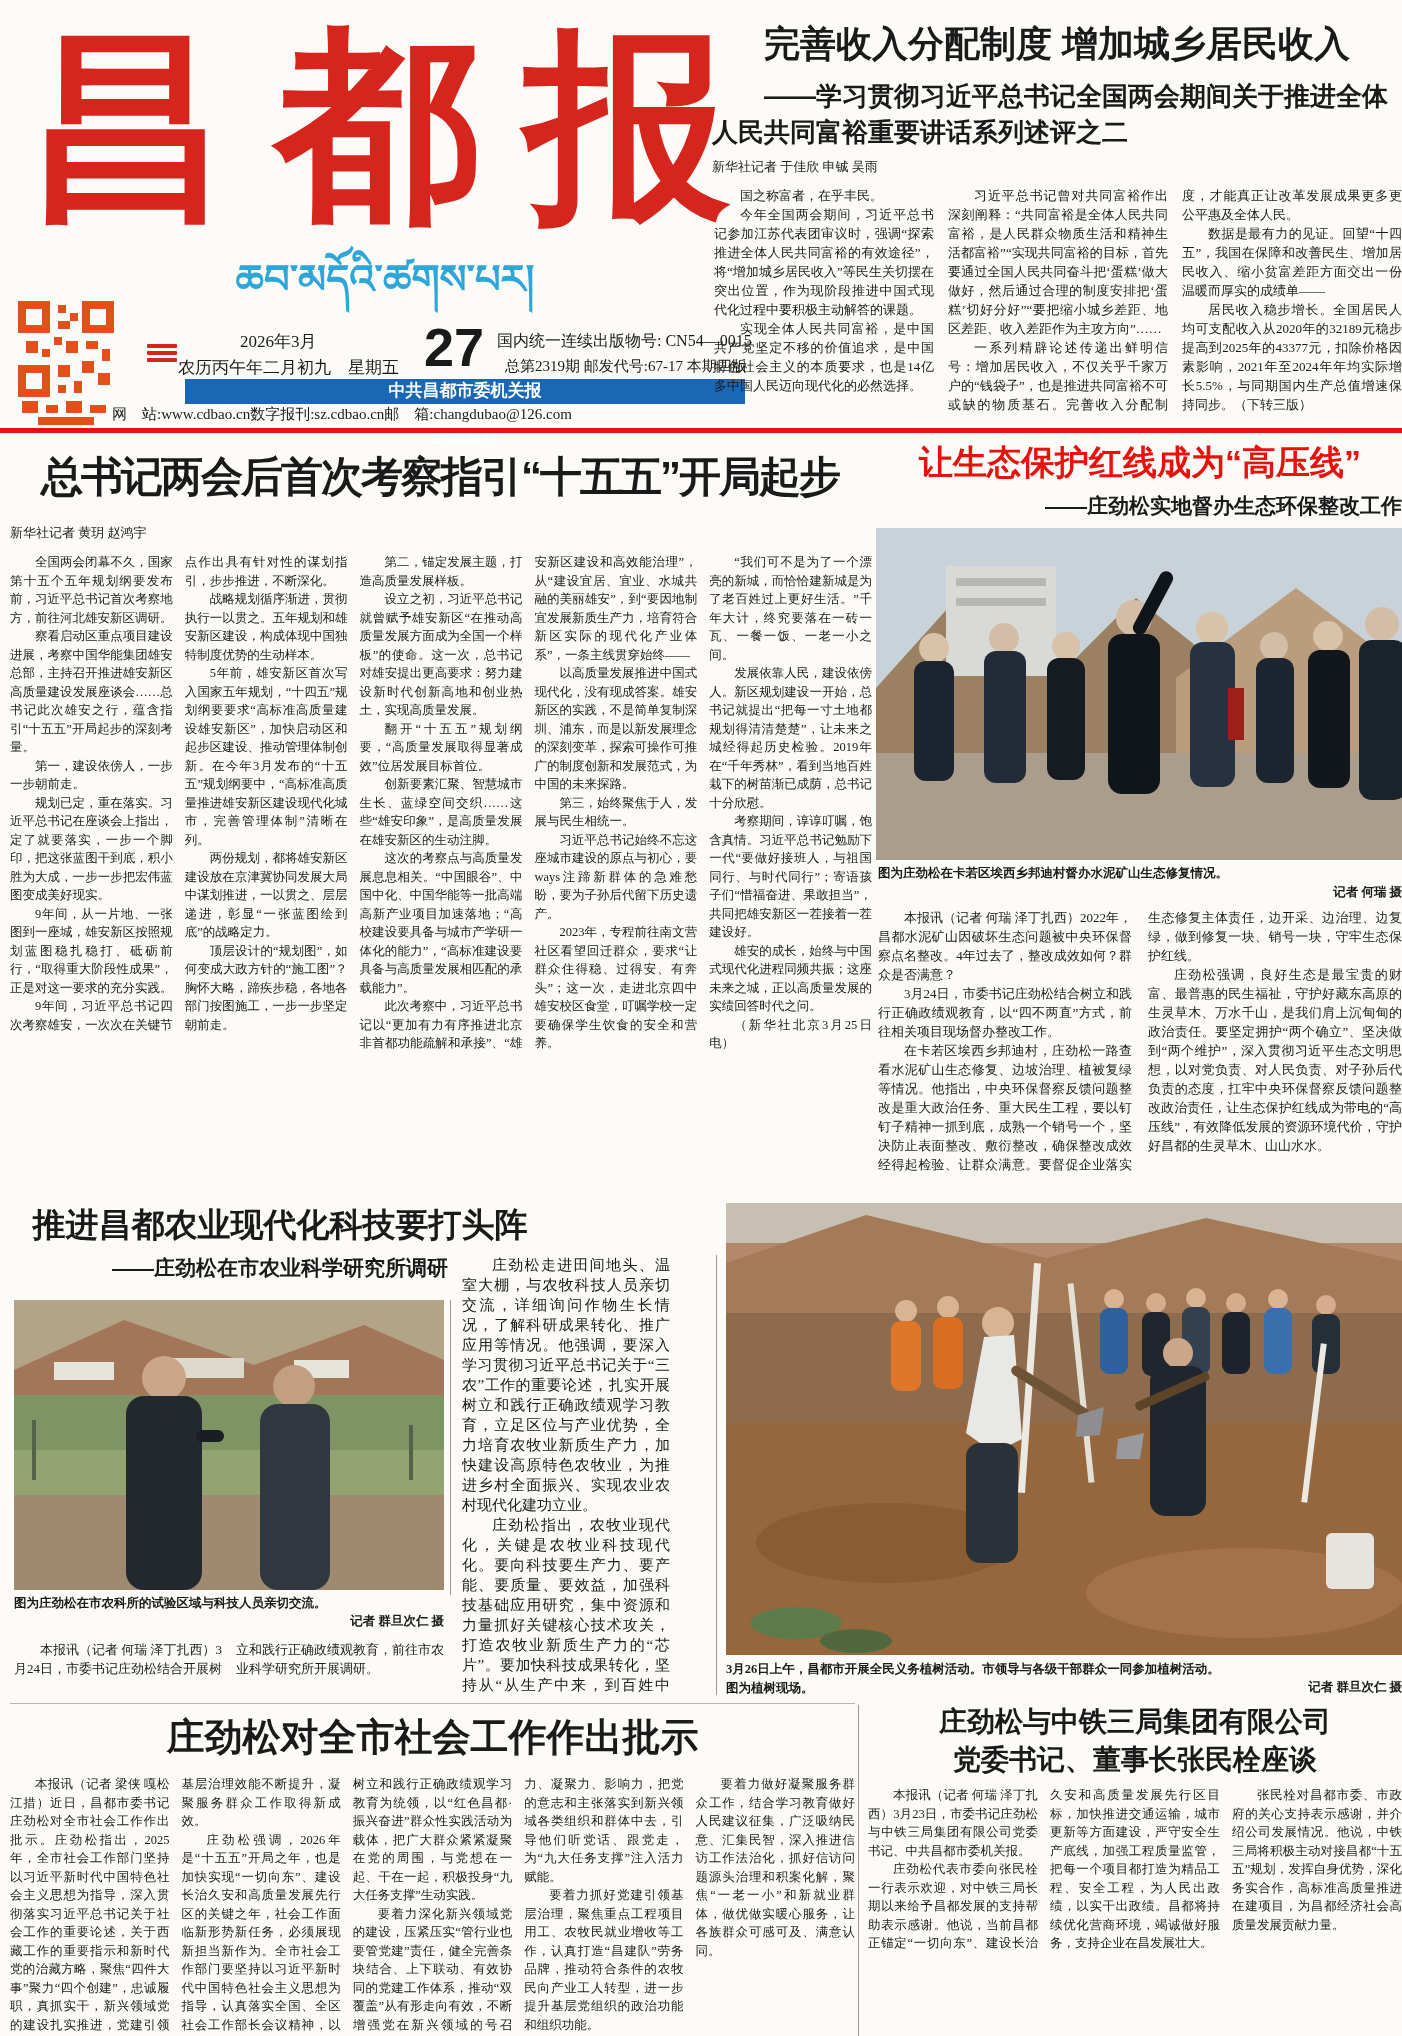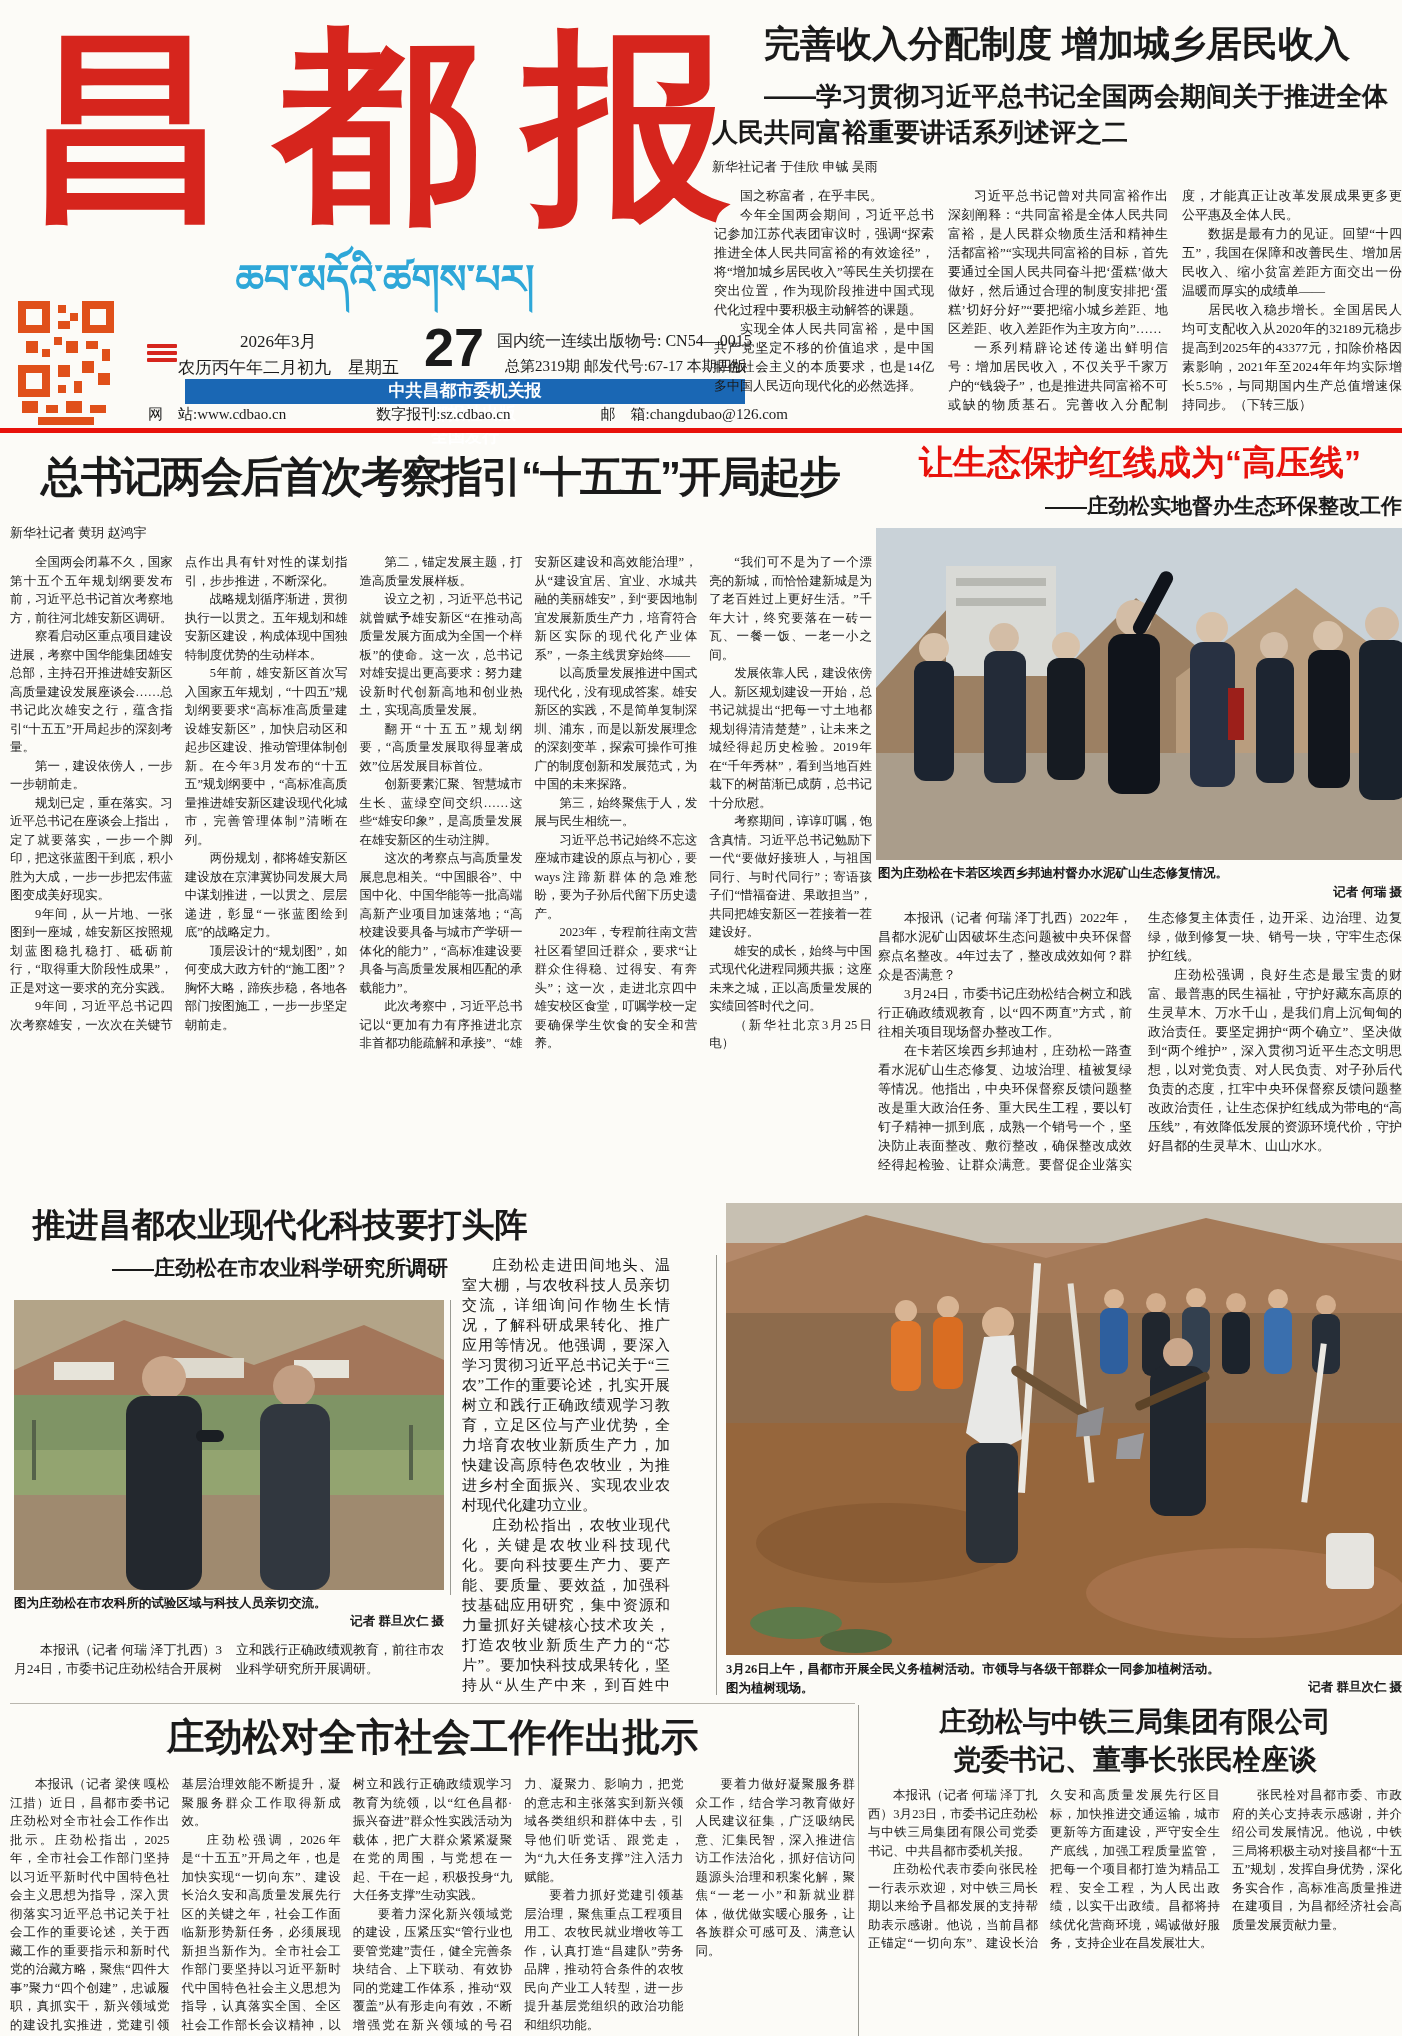--- a/index.html
+++ b/index.html
@@ -26,21 +26,21 @@
   .seal{left:147px;top:341px;width:30px;height:26px;}
   .seal div{background:#d6251d;height:4px;margin:3px 0;border-radius:1px;}
   .d-month{left:240px;top:330px;font-size:17px;}
   .d-lunar{left:178px;top:356px;font-size:17px;}
   .d-day{left:424px;top:318px;font-size:54px;font-weight:900;line-height:58px;
          font-family:"Liberation Sans","DejaVu Sans",sans-serif;}
   .d-serial{left:497px;top:331px;font-size:16px;}
   .d-issue{left:497px;top:357px;font-size:15px;margin-left:8px;}
   .banner{left:185px;top:379px;width:560px;height:25px;background:#1a67b4;color:#fff;
           display:flex;justify-content:space-around;align-items:center;font-size:17px;flex-direction:column;}
-  .contactrow{left:112px;top:405px;width:640px;display:flex;justify-content:space-between;font-size:15px;margin-left:36px;}
+  .contactrow{left:112px;top:405px;width:640px;display:flex;font-size:15px;}
 
   
   .lead-hl{left:712px;top:22px;width:690px;font-size:36px;line-height:44px;text-align:center;letter-spacing:0px;}
   .lead-sub{left:712px;top:78px;width:690px;font-size:26px;line-height:36px;text-indent:2em;}
   .lead-by{left:712px;top:158px;width:690px;}
   .lead-body{left:714px;top:186px;width:688px;height:238px;column-count:3;column-gap:14px;}
 
   .redrule{left:0;top:428px;width:1402px;height:5px;background:#e8120c;}
 
   

